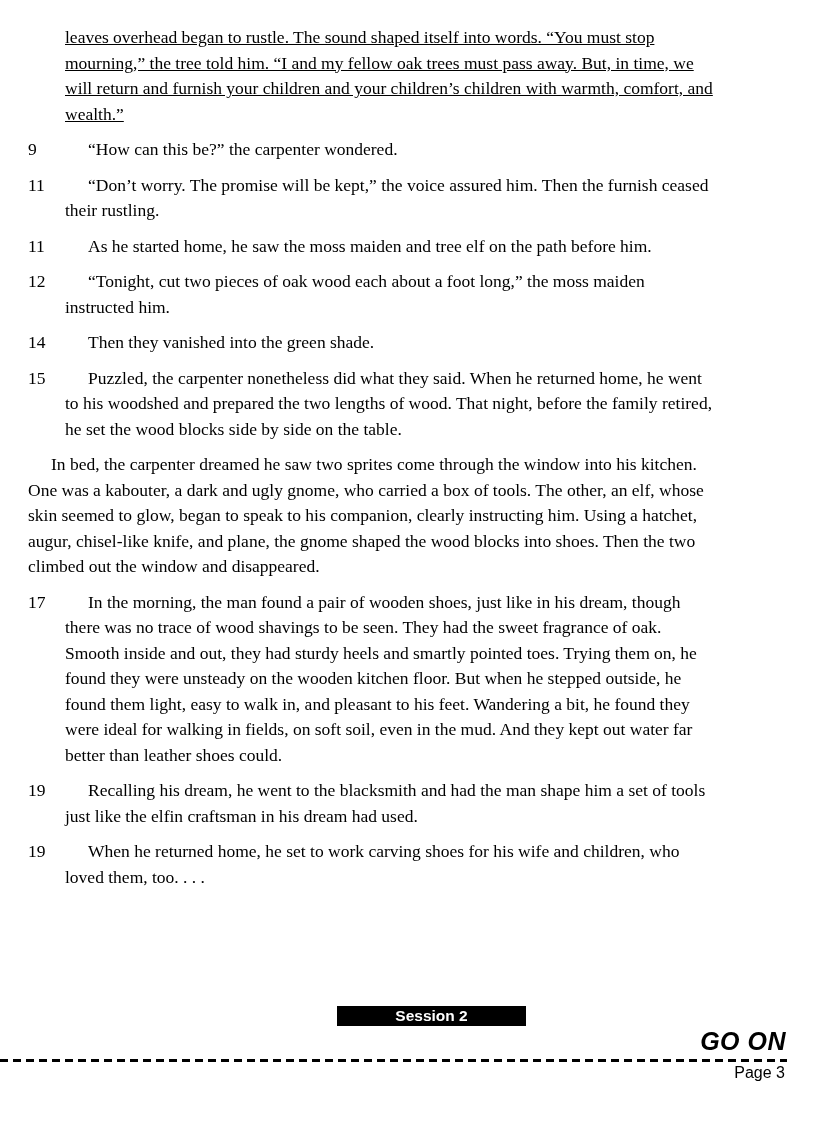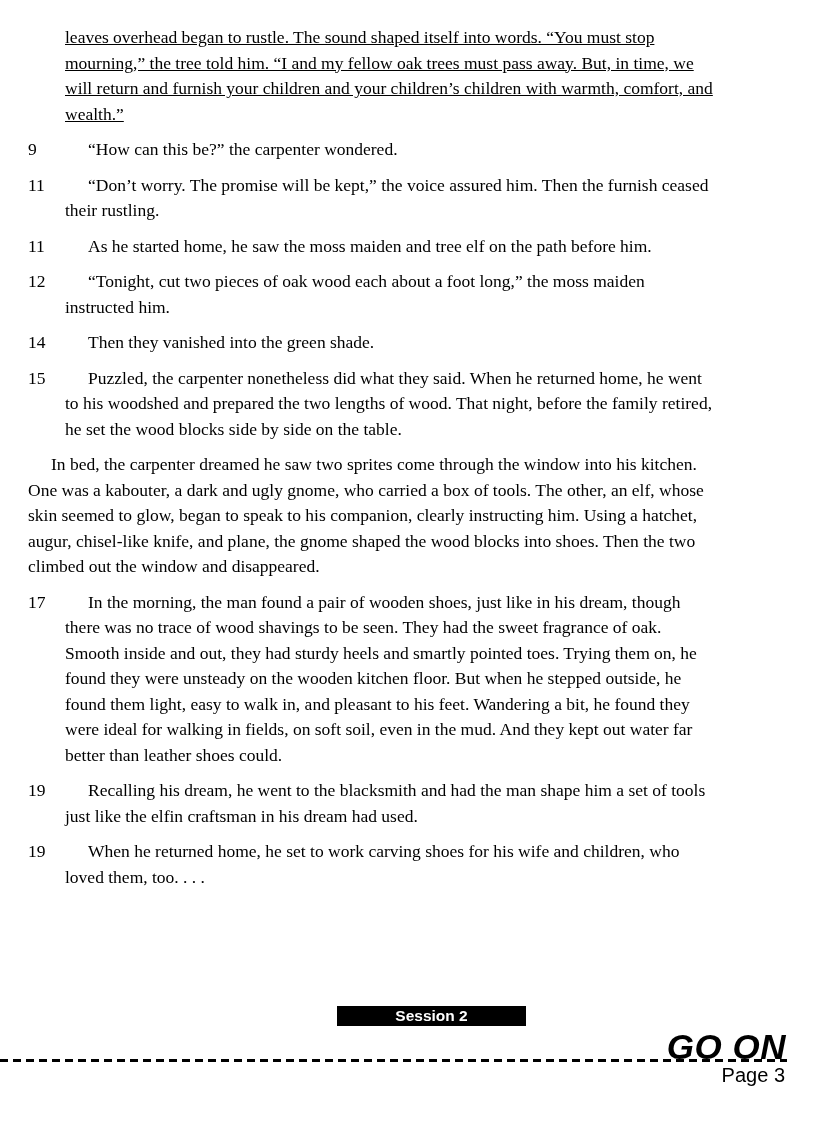--- a/index.html
+++ b/index.html
@@ -39,21 +39,21 @@
     text-indent: 23px;
     font-family: Liberation Serif, serif;
   }
   .go-on {
     position: absolute;
     top: 1029px;
     right: 44px;
     font-family: "Liberation Sans", sans-serif;
     font-weight: 700;
     font-style: italic;
-    font-size: 35px;
+    font-size: 25px;
     line-height: 1;
     letter-spacing: 0.5px;
   }
   .dashed-divider {
     position: absolute;
     top: 1059px;
     left: 0;
     width: 787px;
     height: 3px;
     background: repeating-linear-gradient(to right, #000 0 8px, transparent 8px 13px);
@@ -70,21 +70,21 @@
     font-weight: 700;
     font-size: 15.5px;
     line-height: 20px;
     text-align: center;
   }
   .page-number {
     position: absolute;
     top: 1065px;
     right: 45px;
     font-family: "Liberation Sans", sans-serif;
-    font-size: 20px;
+    font-size: 16px;
     line-height: 1;
     margin-left: 32px;
   }
 </style>
 </head>
 <body>
 
 <div class="page">
   <div class="content">
 

